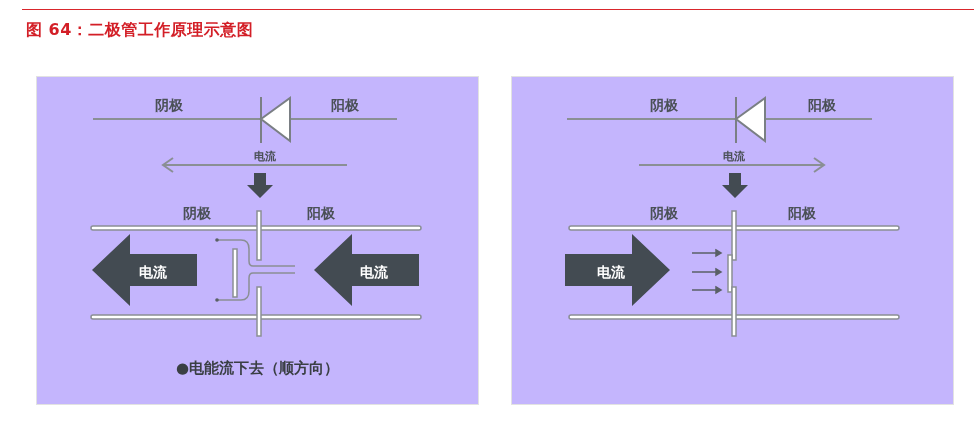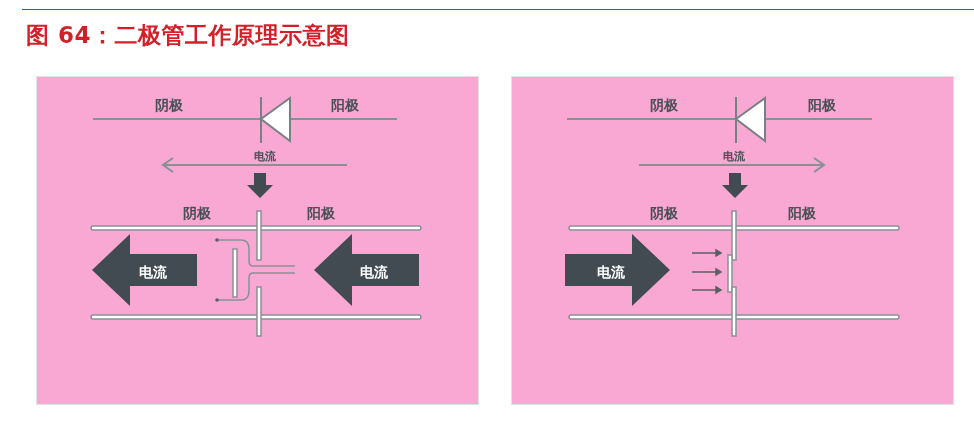--- a/index.html
+++ b/index.html
@@ -1,22 +1,22 @@
 <!DOCTYPE html>
 <html><head>
 <meta charset="utf-8">
 <style>
   html, body { margin:0; padding:0; background:#ffffff; }
   body { width:974px; height:422px; position:relative; overflow:hidden;
          font-family:"DejaVu Sans","Liberation Sans",sans-serif; }
   .top-rule { position:absolute; left:22px; right:0; top:9px; height:1px; background:#d9262c; }
-  .fig-title { position:absolute; left:26px; top:20px; font-size:23px; font-weight:bold;
+  .fig-title { position:absolute; left:26px; top:20px; font-size:16px; font-weight:bold;
                color:#d31f27; letter-spacing:0.5px; white-space:nowrap; }
   .panel { position:absolute; top:76px; width:443px; height:329px; border:1px solid #e2e2e2;
-           background:#f9a8d4; box-sizing:border-box; }
+           background:#c4b5fd; box-sizing:border-box; }
   .panel svg { position:absolute; left:0; top:0; }
   .caption { position:absolute; left:0; right:0; top:282px; text-align:center;
              font-size:15px; font-weight:bold; color:#3a3f44; }
   .lbl { font-family:"DejaVu Sans","Liberation Sans",sans-serif; font-weight:bold; fill:#4a5056; }
   .lbl-w { font-family:"DejaVu Sans","Liberation Sans",sans-serif; font-weight:bold; fill:#ffffff; }
 </style>
 </head>
 <body>
 
 <div class="top-rule"></div>
@@ -58,20 +58,21 @@
 
     <g>
       <polygon points="55,193 93,157 93,177 160,177 160,209 93,209 93,229" fill="#434b52"></polygon>
       <text class="lbl-w" x="116" y="200" font-size="14" text-anchor="middle">电流</text>
     </g>
     <g>
       <polygon points="277,193 315,157 315,177 382,177 382,209 315,209 315,229" fill="#434b52"></polygon>
       <text class="lbl-w" x="337" y="200" font-size="14" text-anchor="middle">电流</text>
     </g>
   </svg>
+  <div class="caption">●电能流下去（顺方向）</div>
 </div>
 
 <div class="panel" style="left:511px;">
   <svg width="443" height="329" viewBox="0 0 443 329">
     <g>
       <line x1="55" y1="42" x2="360" y2="42" stroke="#8a8f94" stroke-width="2"></line>
       <line x1="224" y1="20" x2="224" y2="66" stroke="#7a7f84" stroke-width="2"></line>
       <polygon points="224,42 253,21 253,64" fill="#fff" stroke="#7a7f84" stroke-width="2"></polygon>
       <text class="lbl" x="152" y="33" font-size="14" text-anchor="middle">阴极</text>
       <text class="lbl" x="310" y="33" font-size="14" text-anchor="middle">阳极</text>

